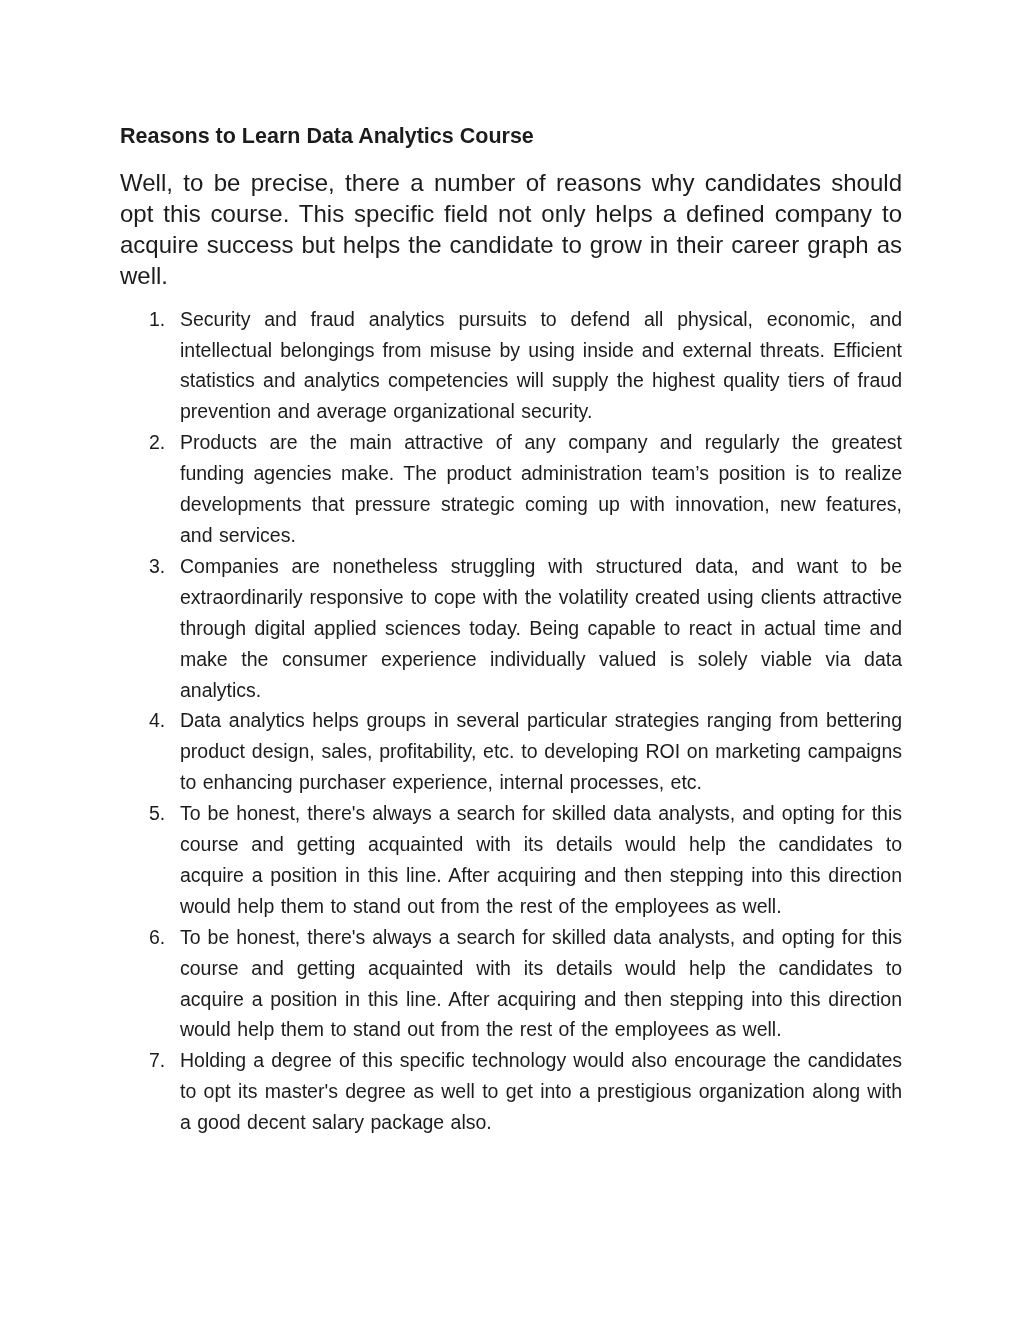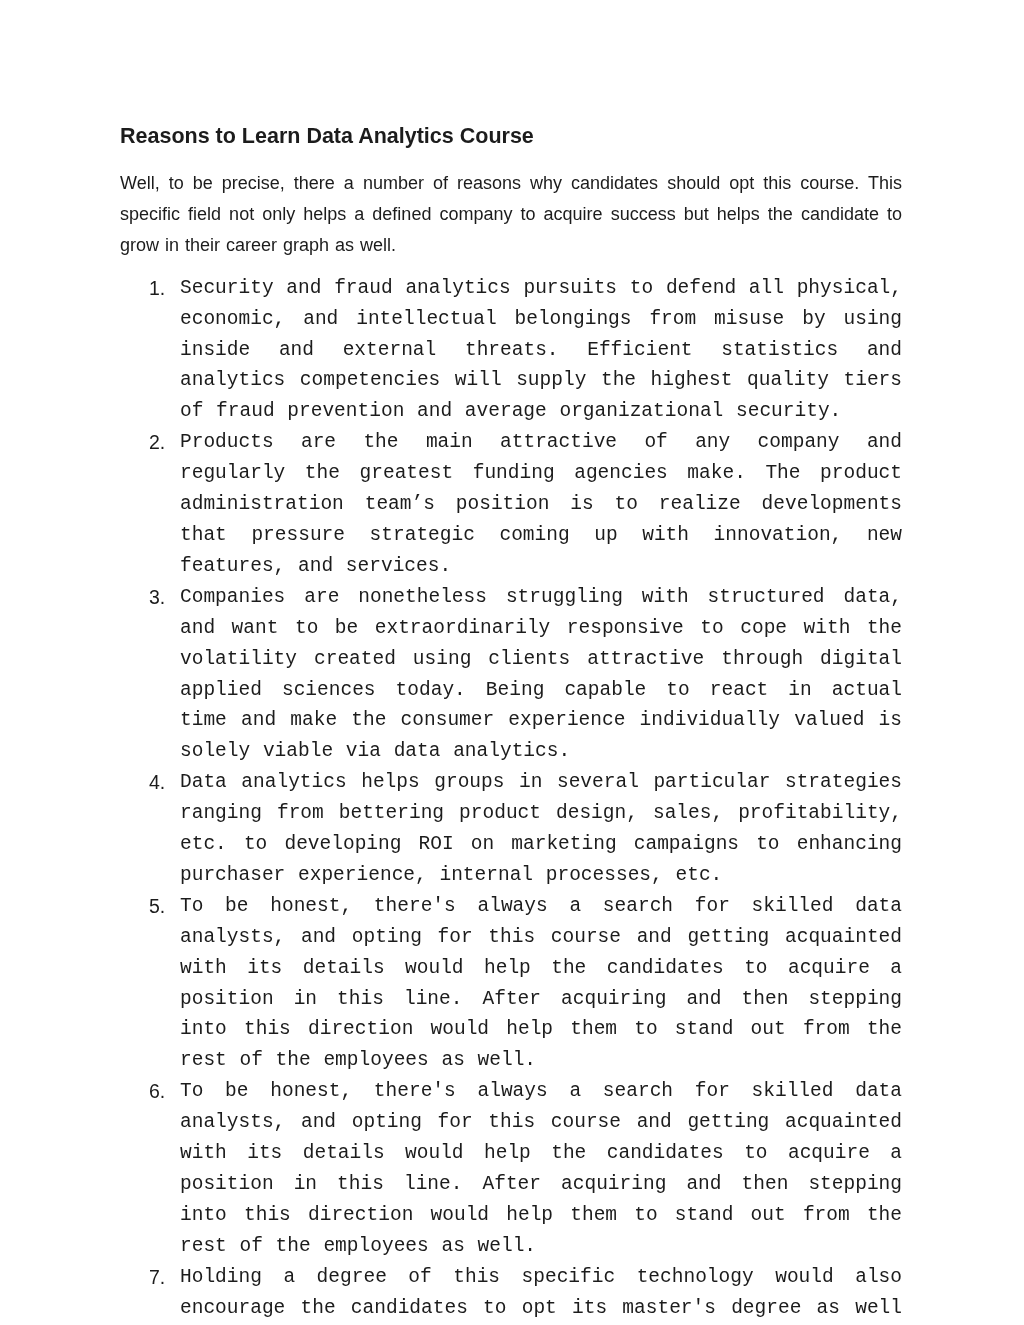--- a/index.html
+++ b/index.html
@@ -25,21 +25,21 @@
   .doc-title {
     margin: 0;
     font-size: 21.5px;
     font-weight: bold;
     line-height: 31px;
     color: #1c1c1c;
     text-align: left;
   }
   .intro {
     margin: 16px 0 0 0;
-    font-size: 18px;
+    font-size: 24px;
     line-height: 30.9px;
     text-align: justify;
     text-align-last: left;
     word-spacing: 1px;
   }
   ol.reasons {
     list-style: none;
     margin: 12px 0 0 0;
     padding: 0;
   }
@@ -53,21 +53,20 @@
     position: absolute;
     left: 29px;
     top: 0;
     white-space: nowrap;
   }
   ol.reasons .txt {
     display: block;
     text-align: justify;
     text-align-last: left;
     word-spacing: 1px;
-    font-family: Liberation Mono, monospace;
   }
 </style>
 </head>
 <body>
 
 <div class="page">
 
   <h1 class="doc-title">Reasons to Learn Data Analytics Course</h1>
 
   <p class="intro">Well, to be precise, there a number of reasons why candidates should opt this course. This specific field not only helps a defined company to acquire success but helps the candidate to grow in their career graph as well.</p>
@@ -92,17 +91,17 @@
     <li>
       <span class="num">5.</span>
       <span class="txt">To be honest, there's always a search for skilled data analysts, and opting for this course and getting acquainted with its details would help the candidates to acquire a position in this line. After acquiring and then stepping into this direction would help them to stand out from the rest of the employees as well.</span>
     </li>
     <li>
       <span class="num">6.</span>
       <span class="txt">To be honest, there's always a search for skilled data analysts, and opting for this course and getting acquainted with its details would help the candidates to acquire a position in this line. After acquiring and then stepping into this direction would help them to stand out from the rest of the employees as well.</span>
     </li>
     <li>
       <span class="num">7.</span>
-      <span class="txt">Holding a degree of this specific technology would also encourage the candidates to opt its master's degree as well to get into a prestigious organization along with a good today salary package also.</span>
+      <span class="txt">Holding a degree of this specific technology would also encourage the candidates to opt its master's degree as well to get into a prestigious organization along with a good decent salary package also.</span>
     </li>
   </ol>
 
 </div>
 
 </body></html>

